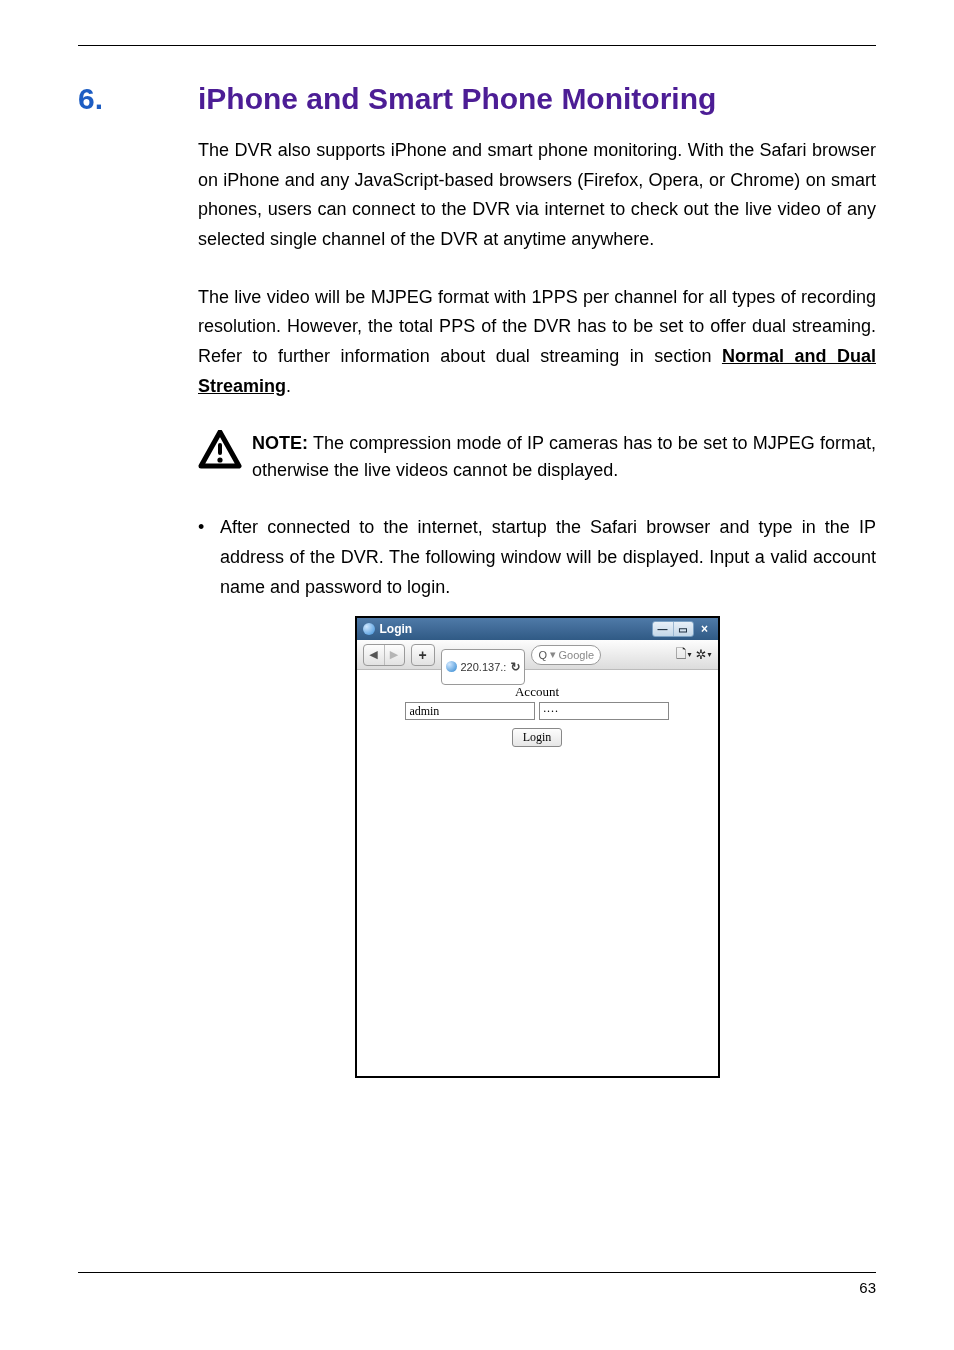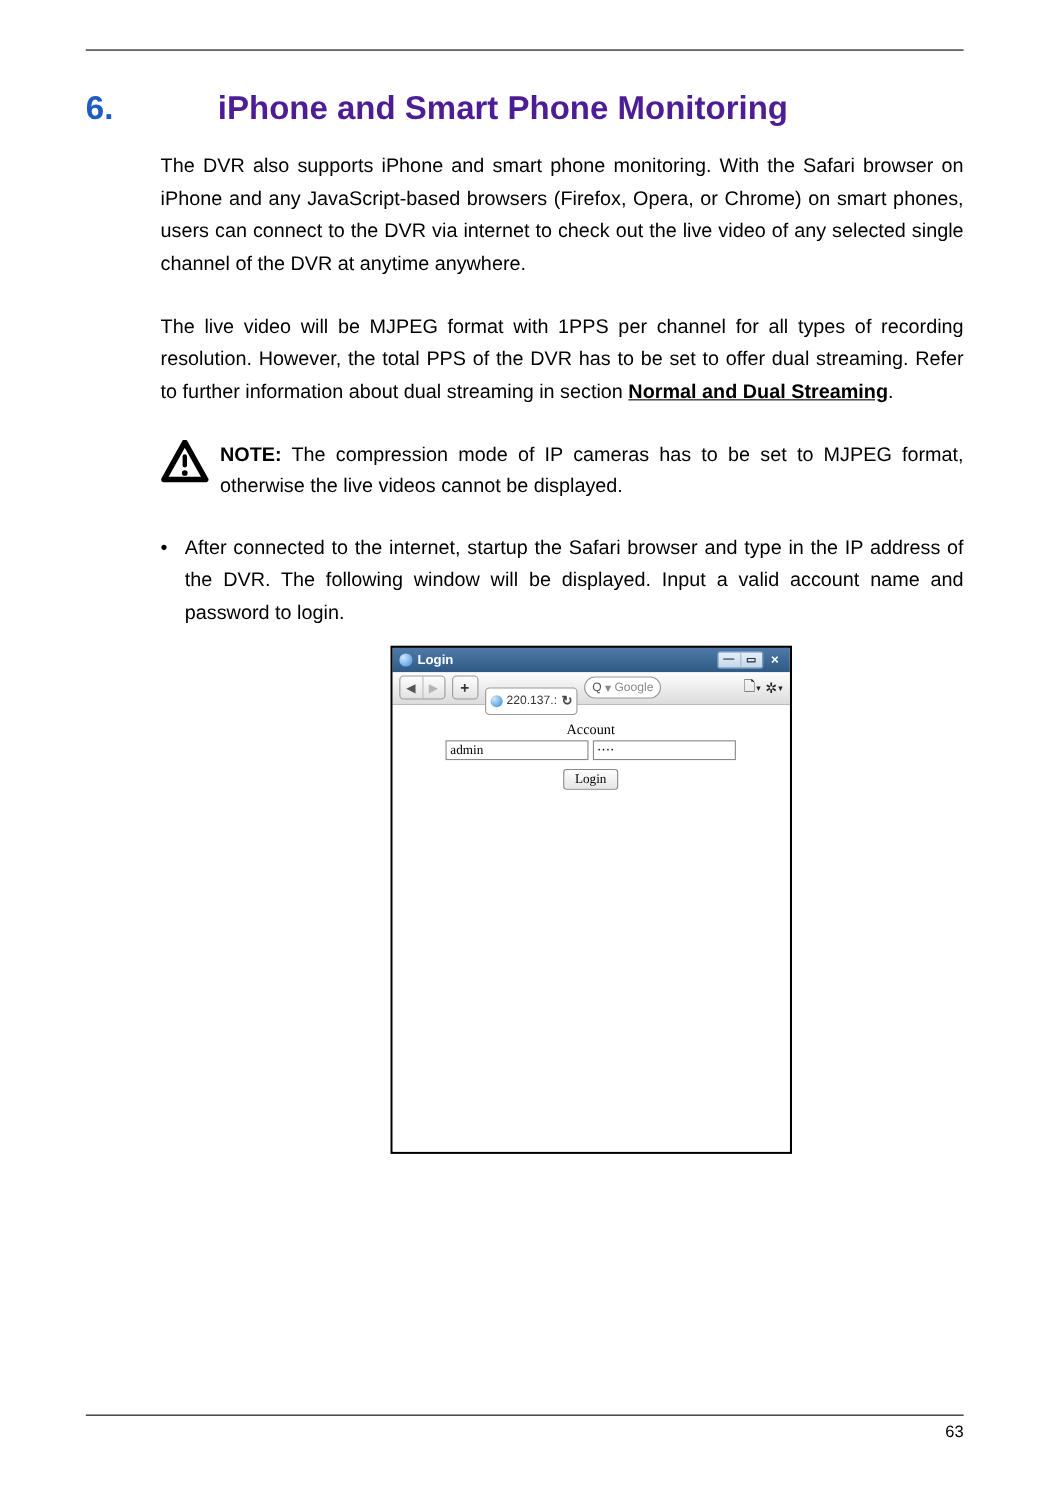--- a/index.html
+++ b/index.html
@@ -35,21 +35,21 @@
     color: #1d5dc3;
     width: 120px;
     flex: 0 0 120px;
   }
   .section-title {
     font-size: 30px;
     font-weight: bold;
     color: #4c1d95;
   }
   .body-block {
-    margin-left: 68px;
+    margin-left: 120px;
     font-size: 18px;
     line-height: 1.65;
     text-align: justify;
   }
   .para { margin-bottom: 28px; }
   .underline { text-decoration: underline; font-weight: bold; }
   .note-row {
     display: flex;
     align-items: flex-start;
     gap: 10px;
@@ -156,21 +156,21 @@
   }
   .tb-btn + .tb-btn { border-left: 1px solid #bcbcbc; }
   .tb-btn.disabled { color: #b5b5b5; }
   .tb-plus .tb-btn { width: 22px; font-size: 14px; font-weight: bold; color: #333; }
   .addr-group {
     display: flex;
     align-items: center;
     border: 1px solid #9a9a9a;
     border-radius: 4px;
     background: #fff;
-    height: 25px;
+    height: 36px;
     padding: 0 4px;
     gap: 4px;
     font-size: 11px;
     color: #333;
     margin-top: 24px;
   }
   .addr-group .globe2 {
     width: 11px; height: 11px; border-radius: 50%;
     background: radial-gradient(circle at 30% 30%, #cfe7ff, #2f86d0);
   }
@@ -219,21 +219,21 @@
     font-size: 12px;
     padding: 1px 10px;
     font-family: "Times New Roman", serif;
     cursor: pointer;
     margin-top: 2px;
   }
 
   .footer {
     position: absolute;
     left: 78px; right: 78px;
-    bottom: 40px;
+    bottom: 54px;
   }
   .footer-rule {
     border: 0; border-top: 1px solid #000; margin-bottom: 6px;
   }
   .page-num {
     text-align: right;
     font-size: 15px;
   }
 </style>
 </head>

